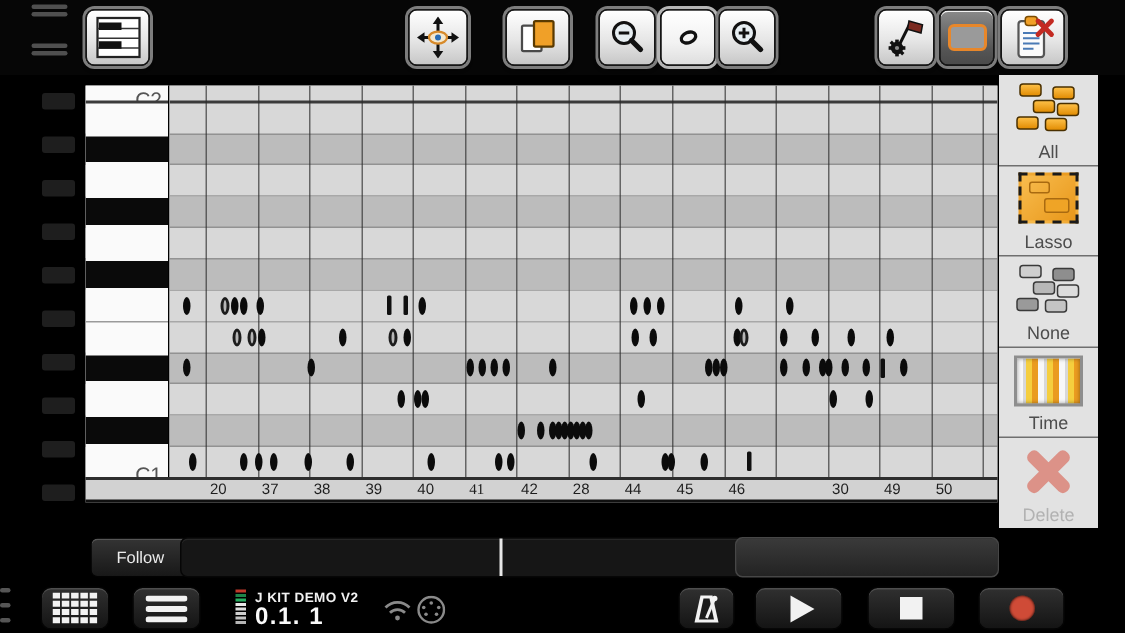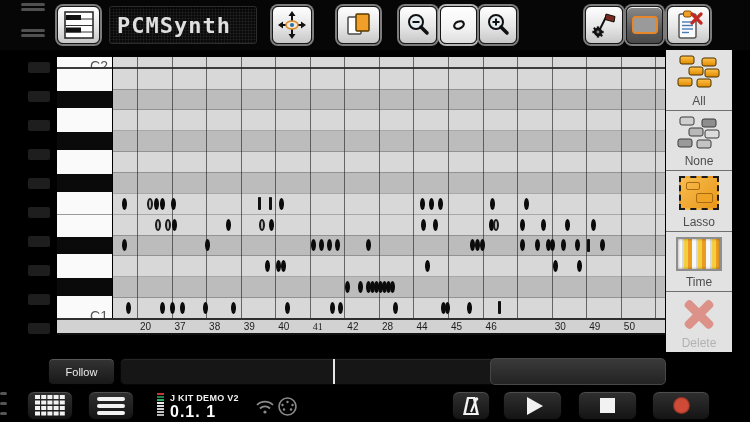--- a/index.html
+++ b/index.html
@@ -59,21 +59,21 @@
   .lasso-icon .r2{position:absolute;left:15px;top:15px;width:17px;height:10px;border:1px solid #a96a10;border-radius:2px;background:#efa426;}
   .time-icon{width:46px;height:34px;border:2px solid #8e8e8e;
      background:repeating-linear-gradient(90deg,#f8f8f8 0 4px,#d8d8d8 4px 6px,#f5ce3e 6px 10px,#ea9b20 10px 14px);
      box-shadow:inset 0 0 3px rgba(0,0,0,.4);}
   .x-icon{position:relative;width:40px;height:34px;}
   .x-icon div{position:absolute;left:2px;top:13px;width:36px;height:9px;background:#dc9288;border-radius:4px;}
   .x-icon div:nth-child(1){transform:rotate(45deg);}
   .x-icon div:nth-child(2){transform:rotate(-45deg);}
   
   .scrollrow{position:absolute;left:0;top:352px;width:750px;height:36px;background:#000;}
-  .follow-btn{position:absolute;left:48px;top:6px;width:67px;height:27px;
+  .follow-btn{position:absolute;left:60px;top:6px;width:67px;height:27px;
       background:linear-gradient(180deg,#343434,#181818);border:1px solid #020202;border-radius:5px;
       box-shadow:inset 0 1px 0 rgba(255,255,255,.18);color:#ececec;font-size:11px;
       display:flex;align-items:center;justify-content:center;}
   .scroll-track{position:absolute;left:120px;top:6px;width:545px;height:27px;background:#161616;
       border:1px solid #060606;border-radius:5px;box-shadow:inset 0 1px 0 rgba(255,255,255,.07);}
   .scroll-thumb{position:absolute;left:369px;top:-1px;width:176px;height:27px;
       background:linear-gradient(180deg,#3a3a3a,#232323);border:1px solid #474747;border-radius:5px;}
   .playhead{position:absolute;left:212px;top:0;width:2px;height:25px;background:#e6e6e6;}
   
   .transport{position:absolute;left:0;top:388px;width:750px;height:34px;background:#000;}
@@ -103,21 +103,20 @@
       <svg width="30" height="30" viewBox="0 0 30 30">
         <rect x="1" y="2" width="28" height="26" fill="#ffffff" stroke="#222" stroke-width="1.5"></rect>
         <line x1="1" y1="9" x2="29" y2="9" stroke="#333" stroke-width="1"></line>
         <line x1="1" y1="15.5" x2="29" y2="15.5" stroke="#333" stroke-width="1"></line>
         <line x1="1" y1="22" x2="29" y2="22" stroke="#333" stroke-width="1"></line>
         <rect x="2" y="5" width="15" height="5" fill="#111"></rect>
         <rect x="2" y="17.5" width="15" height="5" fill="#111"></rect>
       </svg>
     </div>
 
-    <div class="lcd">PCMSynth</div>
 
     <div class="btn-light" style="left:272px;top:6px;width:40px;height:38px">
       <svg width="28" height="28" viewBox="0 0 28 28">
         <line x1="14" y1="4" x2="14" y2="24" stroke="#111" stroke-width="2"></line>
         <line x1="4" y1="14" x2="24" y2="14" stroke="#111" stroke-width="2"></line>
         <polygon points="14,0 10.5,5 17.5,5" fill="#111"></polygon>
         <polygon points="14,28 10.5,23 17.5,23" fill="#111"></polygon>
         <polygon points="0,14 5,10.5 5,17.5" fill="#111"></polygon>
         <polygon points="28,14 23,10.5 23,17.5" fill="#111"></polygon>
         <ellipse cx="14" cy="14" rx="6" ry="4" fill="#f3e8cf" stroke="#d78a2a" stroke-width="1.5"></ellipse>
@@ -377,41 +376,41 @@
               <rect x="29" y="14" width="14" height="8" rx="2"></rect>
             <rect x="2" y="23" width="14" height="8" rx="2"></rect>
               <rect x="21" y="24" width="14" height="8" rx="2"></rect>
           </g>
         </svg>
       </div>
       <div class="side-label">All</div>
     </div>
     <div class="side-btn">
       <div class="icon-wrap">
+        <div class="lasso-icon">
+            <div class="r1"></div>
+            <div class="r2"></div>
+          </div>
+      </div>
+      <div class="side-label">Lasso</div>
+    </div>
+    <div class="side-btn">
+      <div class="icon-wrap">
         <svg width="46" height="33" viewBox="0 0 46 33">
           <g stroke="#3a3a3a" stroke-width="1">
             <rect x="4" y="1" width="14" height="8" rx="2" fill="#cfcfcf"></rect>
               <rect x="26" y="3" width="14" height="8" rx="2" fill="#8e8e8e"></rect>
             <rect x="13" y="12" width="14" height="8" rx="2" fill="#b8b8b8"></rect>
               <rect x="29" y="14" width="14" height="8" rx="2" fill="#dcdcdc"></rect>
             <rect x="2" y="23" width="14" height="8" rx="2" fill="#9a9a9a"></rect>
               <rect x="21" y="24" width="14" height="8" rx="2" fill="#c4c4c4"></rect>
           </g>
         </svg>
       </div>
       <div class="side-label">None</div>
-    </div>
-    <div class="side-btn">
-      <div class="icon-wrap">
-        <div class="lasso-icon">
-            <div class="r1"></div>
-            <div class="r2"></div>
-          </div>
-      </div>
-      <div class="side-label">Lasso</div>
     </div>
     <div class="side-btn">
       <div class="icon-wrap">
         <div class="time-icon"></div>
       </div>
       <div class="side-label">Time</div>
     </div>
     <div class="side-btn">
       <div class="icon-wrap">
         <div class="x-icon">

